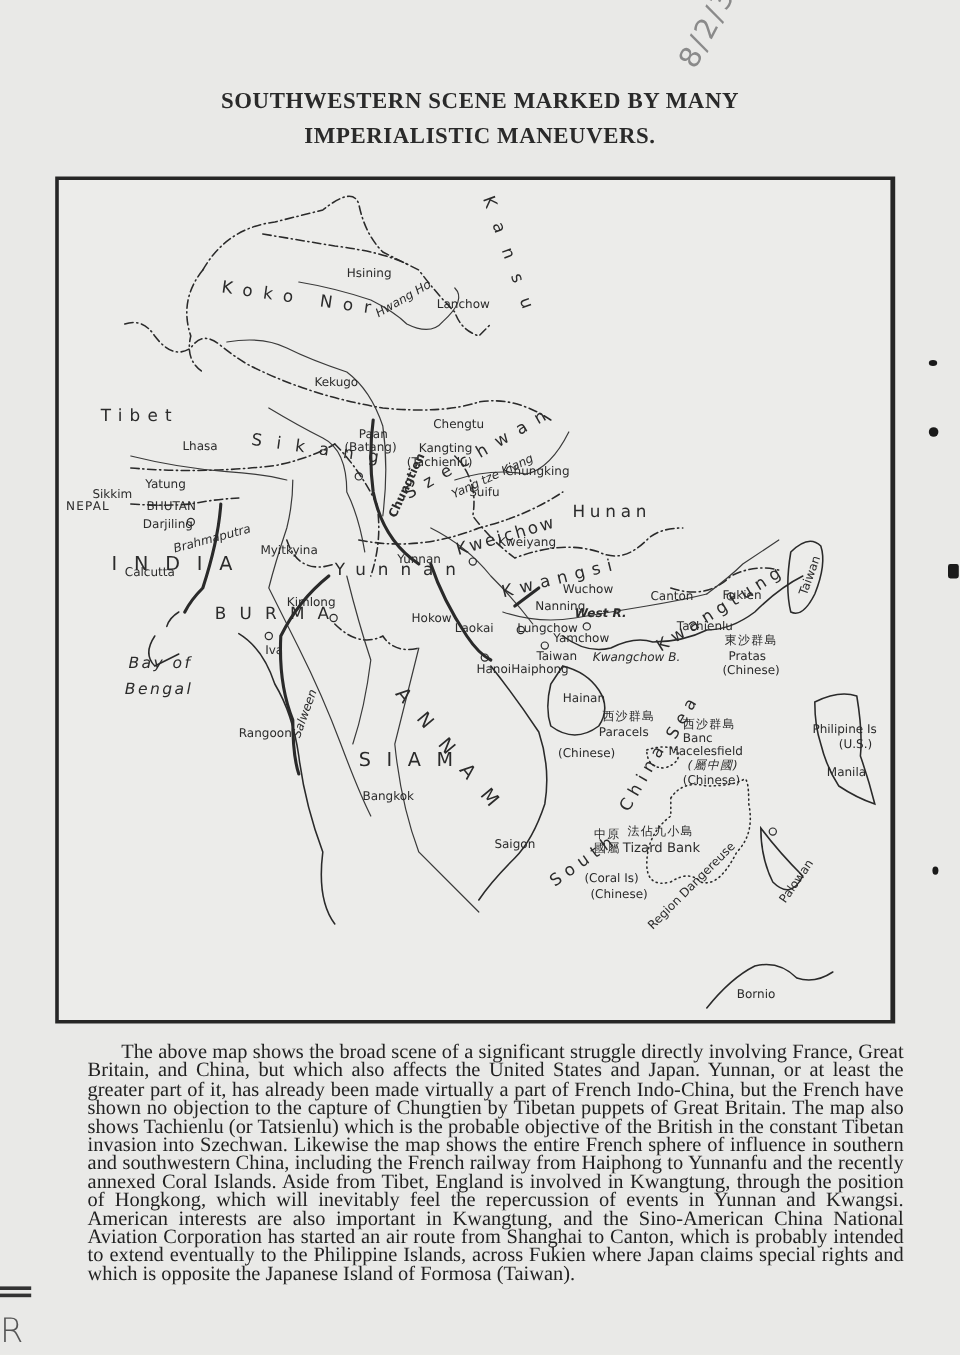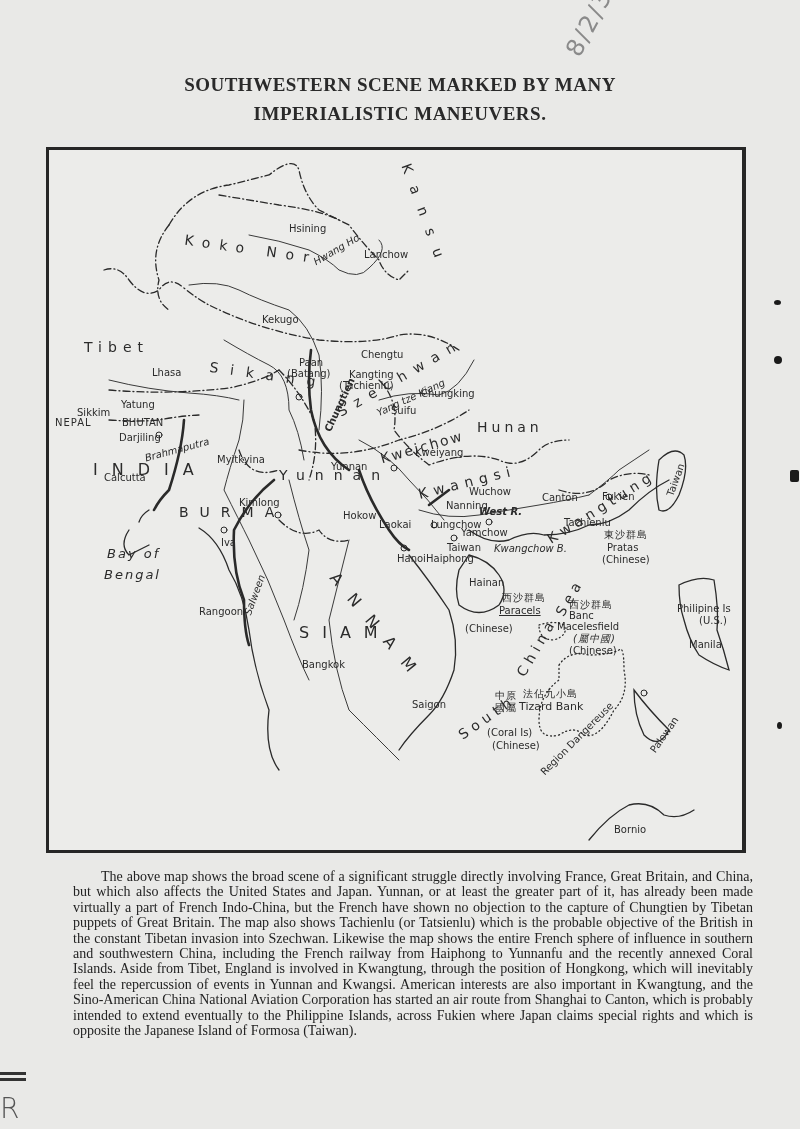--- a/index.html
+++ b/index.html
@@ -31,21 +31,21 @@
     white-space:nowrap; line-height:1;
   }
   .city { font-size:10px; }
   .region { font-size:14px; letter-spacing:9px; }
   .region-lg { font-size:16px; letter-spacing:14px; }
   .water { font-style:italic; font-size:13px; letter-spacing:2px; }
   .river { font-style:italic; font-size:10px; }
   .cjk { font-size:10px; letter-spacing:1px; }
   .body-text {
     position:absolute; left:73px; top:869px; width:680px;
-    font-family:"Liberation Serif", serif; font-size:14px; line-height:15.4px;
+    font-family:"Liberation Serif", serif; font-size:17px; line-height:15.4px;
     text-align:justify; color:#222;
   }
   .body-text p { margin:0; text-indent:28px; }
   .margin-bar { position:absolute; left:0; height:3px; background:#333; }
   .margin-letter {
     position:absolute; left:0px; top:1092px; font-family:"DejaVu Sans", sans-serif;
     font-size:28px; color:#555; font-weight:200;
   }
   .hole { position:absolute; background:#1a1a1a; border-radius:50%; }
 </style>
@@ -201,21 +201,21 @@
   <span class="lbl water" style="left:58px;top:397px;">Bay of</span>
   <span class="lbl water" style="left:55px;top:418px;">Bengal</span>
   <span class="lbl region" style="left:405px;top:560px;transform:rotate(-35deg);letter-spacing:5px;">South</span>
   <span class="lbl region" style="left:455px;top:490px;transform:rotate(-60deg);letter-spacing:5px;">China</span>
   <span class="lbl region" style="left:500px;top:440px;transform:rotate(-60deg);letter-spacing:5px;">Sea</span>
 
   <span class="lbl cjk" style="left:555px;top:380px;">東沙群島</span>
   <span class="lbl city" style="left:558px;top:393px;">Pratas</span>
   <span class="lbl city" style="left:553px;top:405px;">(Chinese)</span>
   <span class="lbl cjk" style="left:453px;top:443px;">西沙群島</span>
-  <span class="lbl city" style="left:450px;top:456px;text-decoration:underline;">Paracels</span>
+  <span class="lbl city" style="left:450px;top:456px;">Paracels</span>
   <span class="lbl city" style="left:416px;top:474px;">(Chinese)</span>
   <span class="lbl cjk" style="left:520px;top:450px;">西沙群島</span>
   <span class="lbl city" style="left:520px;top:461px;">Banc</span>
   <span class="lbl city" style="left:508px;top:472px;">Macelesfield</span>
   <span class="lbl cjk" style="left:524px;top:484px;font-style:italic;">(屬中國)</span>
   <span class="lbl city" style="left:520px;top:496px;">(Chinese)</span>
   <span class="lbl cjk" style="left:446px;top:541px;">中原</span>
   <span class="lbl cjk" style="left:474px;top:539px;">法佔九小島</span>
   <span class="lbl cjk" style="left:446px;top:553px;">國屬</span>
   <span class="lbl city" style="left:470px;top:551px;font-size:11px;">Tizard Bank</span>

